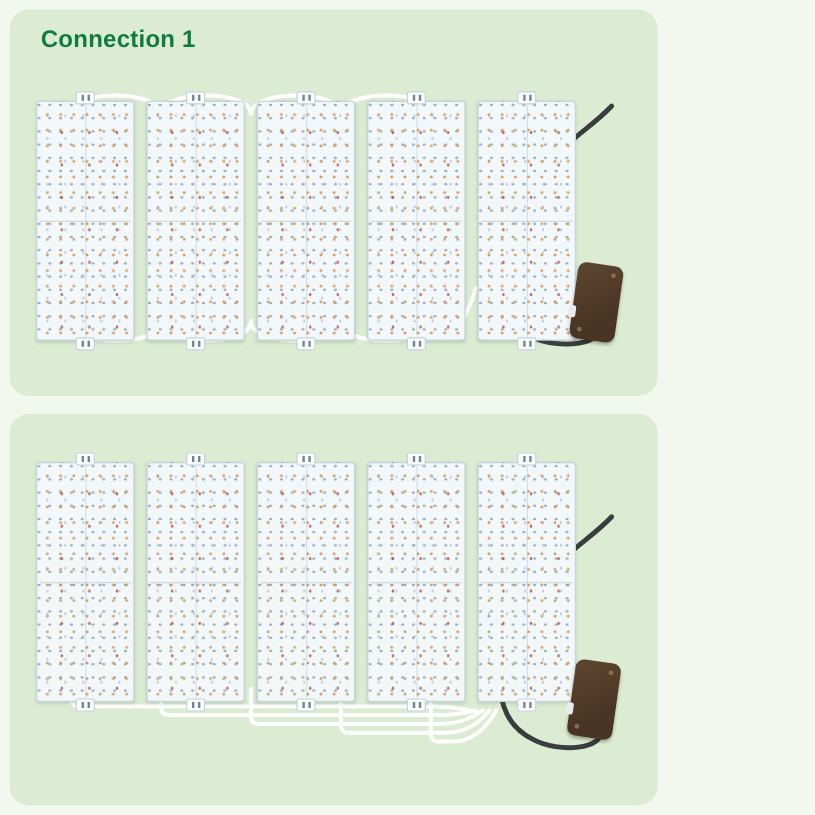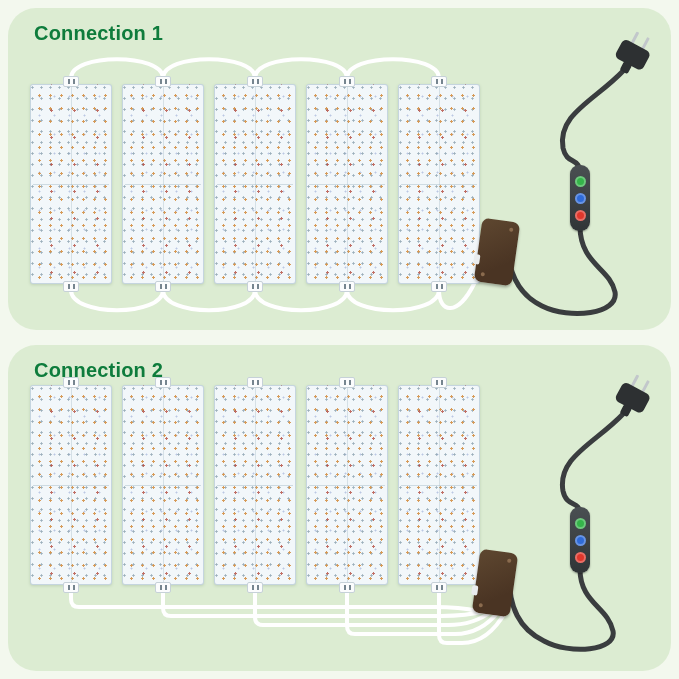--- a/index.html
+++ b/index.html
@@ -4,21 +4,21 @@
 <style>
   :root{
     --page-bg:#f3f8ee; --card-bg:#dcecd2; --title:#0e7c3c;
     --cable-white:#ffffff; --cable-dark:#3a3d3f; --panel-bg:#f2f7fa;
     --junction-box:#4a3423;
   }
   *{box-sizing:border-box}
   body{margin:0;font-family:"Liberation Sans",sans-serif}
   .canvas{width:679px;height:679px;background:var(--page-bg);padding:8px;
     display:flex;flex-direction:column;gap:15px;overflow:hidden}
-  .card{position:relative;width:663px;background:var(--card-bg);border-radius:28px}
+  .card{position:relative;width:540px;background:var(--card-bg);border-radius:16px}
   .card.c1{height:322px}
   .card.c2{height:326px}
   .card h2{position:absolute;top:14px;left:26px;margin:0;z-index:10;
     font-size:20px;font-weight:700;color:var(--title);letter-spacing:.2px}
   .diagram{position:absolute;inset:0;overflow:hidden;border-radius:16px}
   .cables{position:absolute;inset:0;width:100%;height:100%}
 
   
   .panel{position:absolute;width:82px;height:200px;border-radius:3px;
     background-color:var(--panel-bg);
@@ -154,21 +154,20 @@
         </div>
         <div class="plug" style="left: 604px; top: 24px;">
           <i class="prong p1"></i>
           <i class="prong p2"></i>
           <span class="pbody"></span>
           <span class="neck"></span>
         </div>
       </div>
   </section>
   <section class="card c2">
-    <h2>Connection 2</h2>
     <div class="diagram">
         <svg viewBox="0 0 663 326" class="cables">
           <path d="M 63 244 L 63 254 Q 63 262 71 262 L 426 262 Q 452 262 470 266" fill="none" stroke="#ffffff" stroke-width="4" stroke-linecap="round"></path>
           <path d="M 155 244 L 155 263 Q 155 271 163 271 L 433 271 Q 459 271 477 266" fill="none" stroke="#ffffff" stroke-width="4" stroke-linecap="round"></path>
           <path d="M 247 244 L 247 272 Q 247 280 255 280 L 440 280 Q 466 280 484 266" fill="none" stroke="#ffffff" stroke-width="4" stroke-linecap="round"></path>
           <path d="M 339 244 L 339 281 Q 339 289 347 289 L 447 289 Q 473 289 491 266" fill="none" stroke="#ffffff" stroke-width="4" stroke-linecap="round"></path>
           <path d="M 431 244 L 431 290 Q 431 298 439 298 L 454 298 Q 480 298 498 266" fill="none" stroke="#ffffff" stroke-width="4" stroke-linecap="round"></path>
           <path d="M 616 68 C 588 98, 549 112, 555 146 C 559 164, 572 154, 572 170" fill="none" stroke="#3a3d3f" stroke-width="5" stroke-linecap="round"></path>
           <path d="M 572 224 C 572 258, 600 262, 605 286 C 609 306, 562 310, 536 296 C 511 284, 501 262, 501 230" fill="none" stroke="#3a3d3f" stroke-width="5" stroke-linecap="round"></path>
         </svg>

